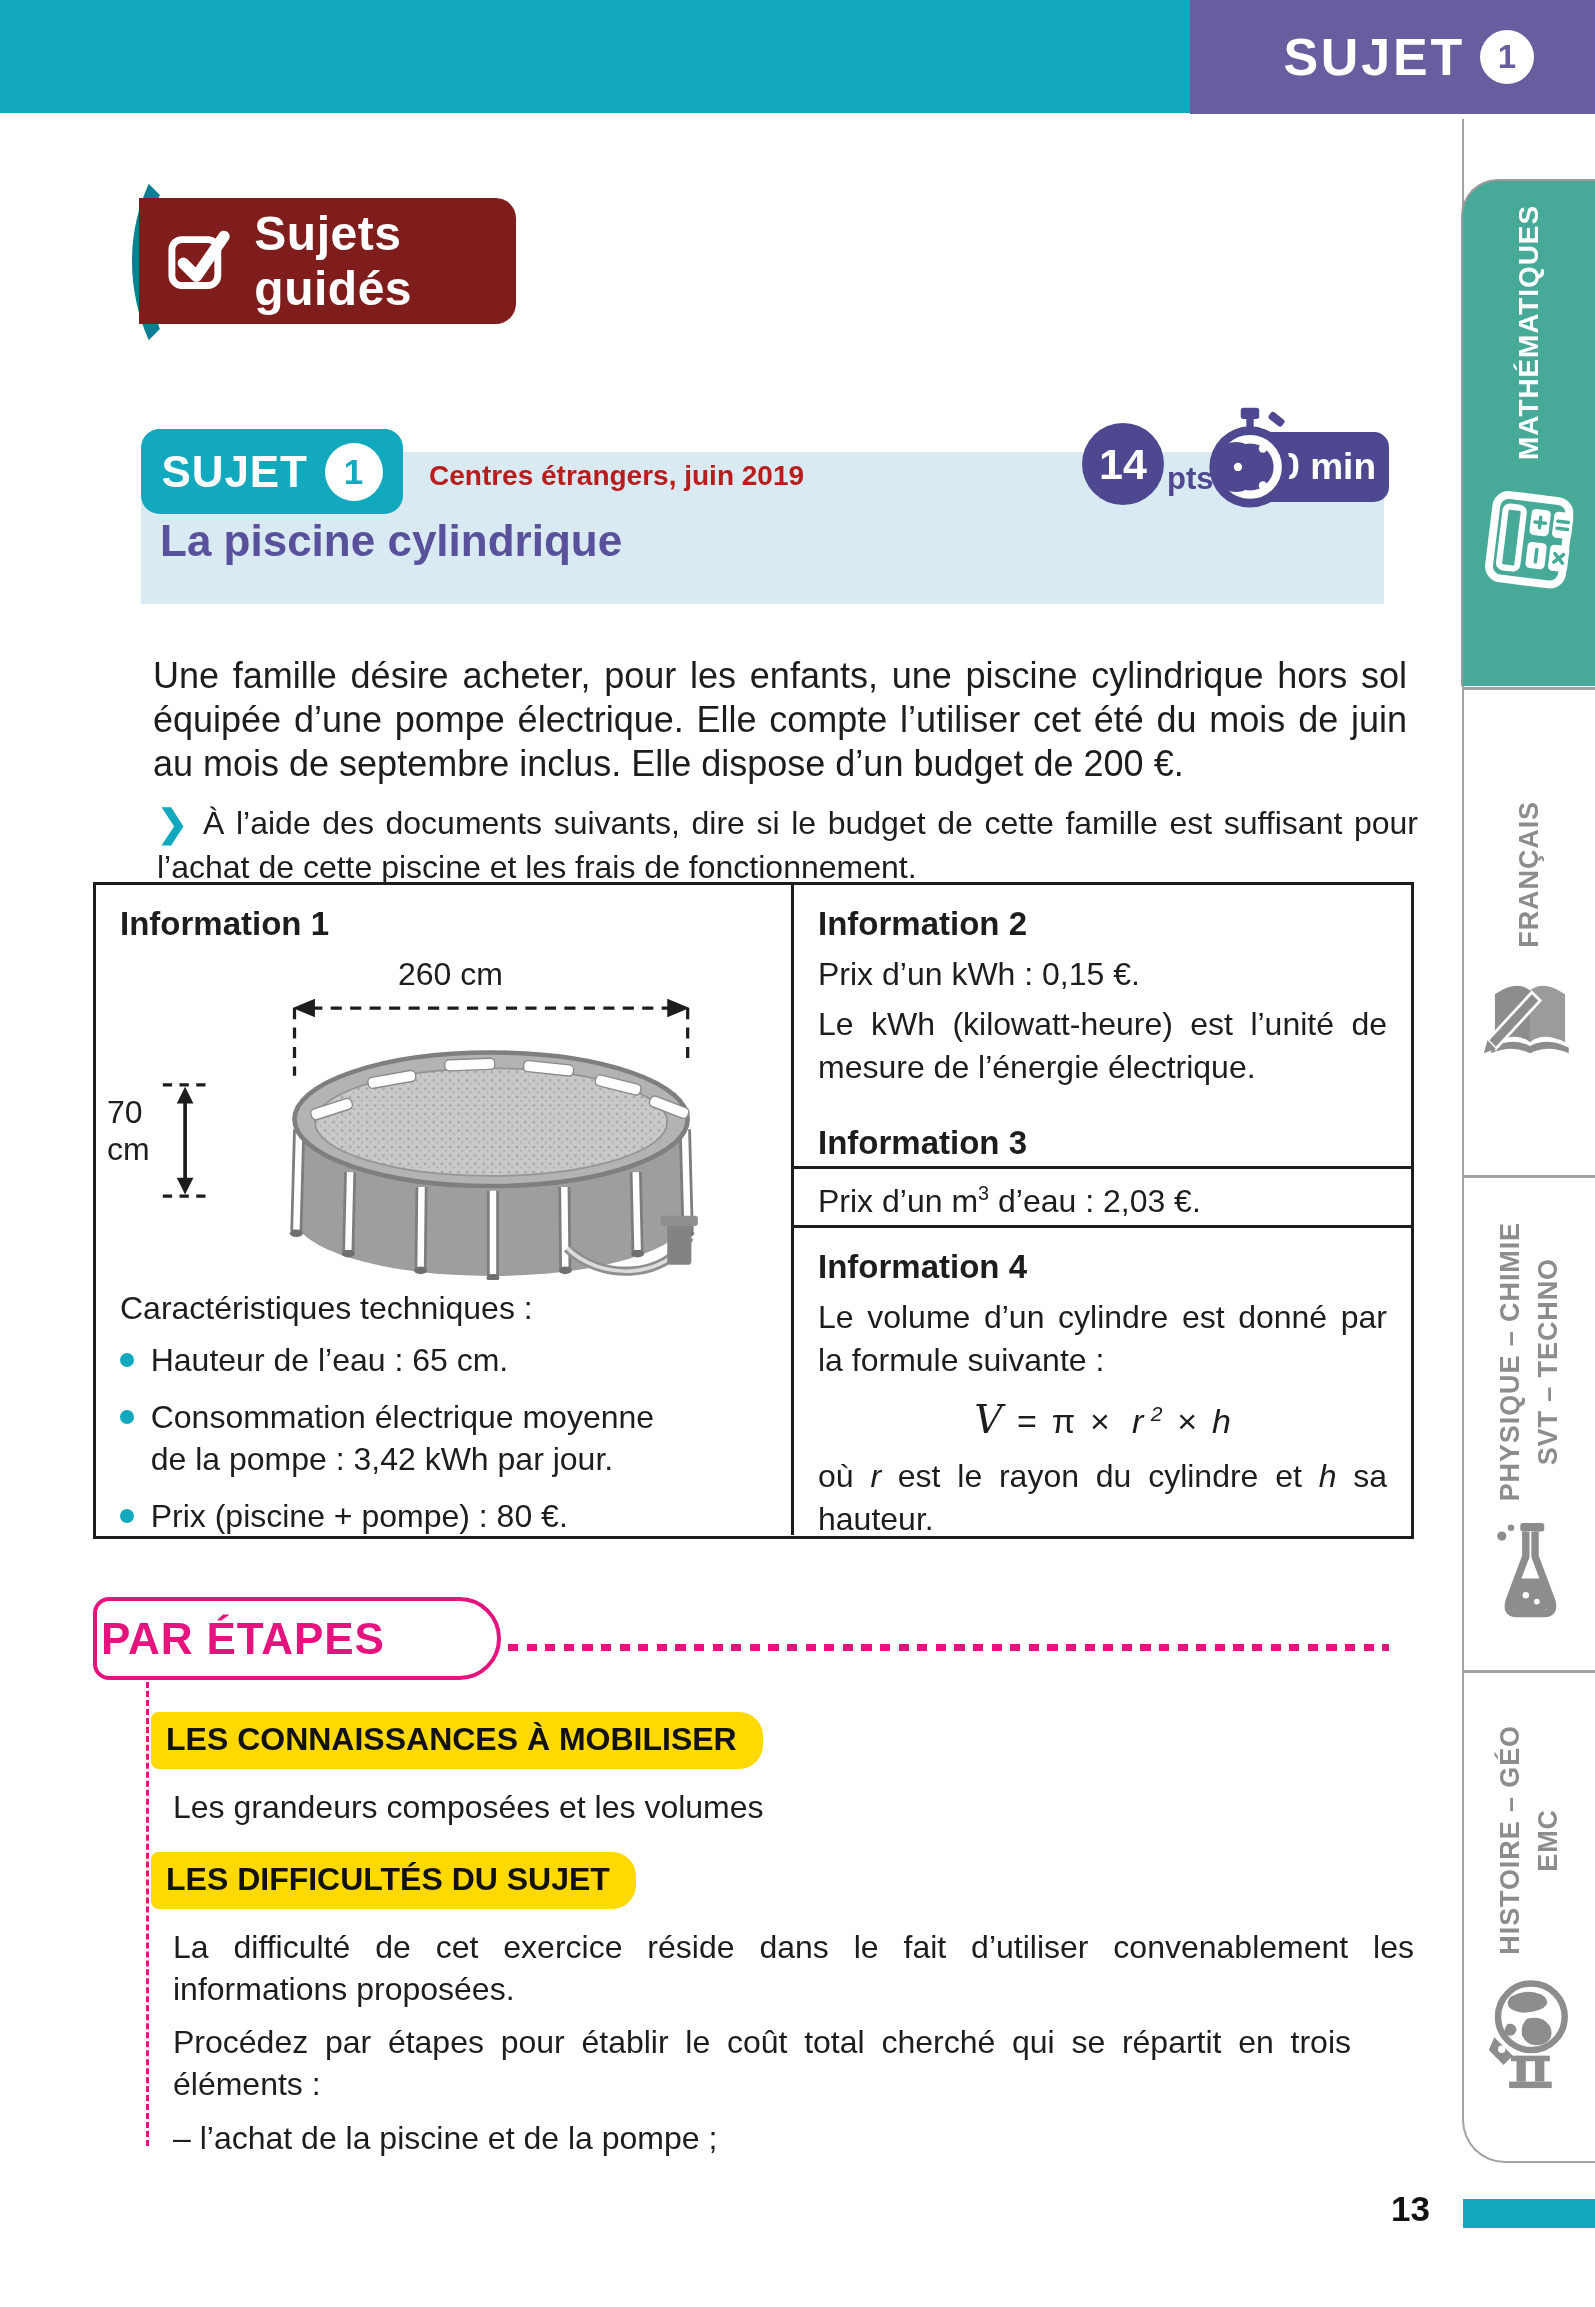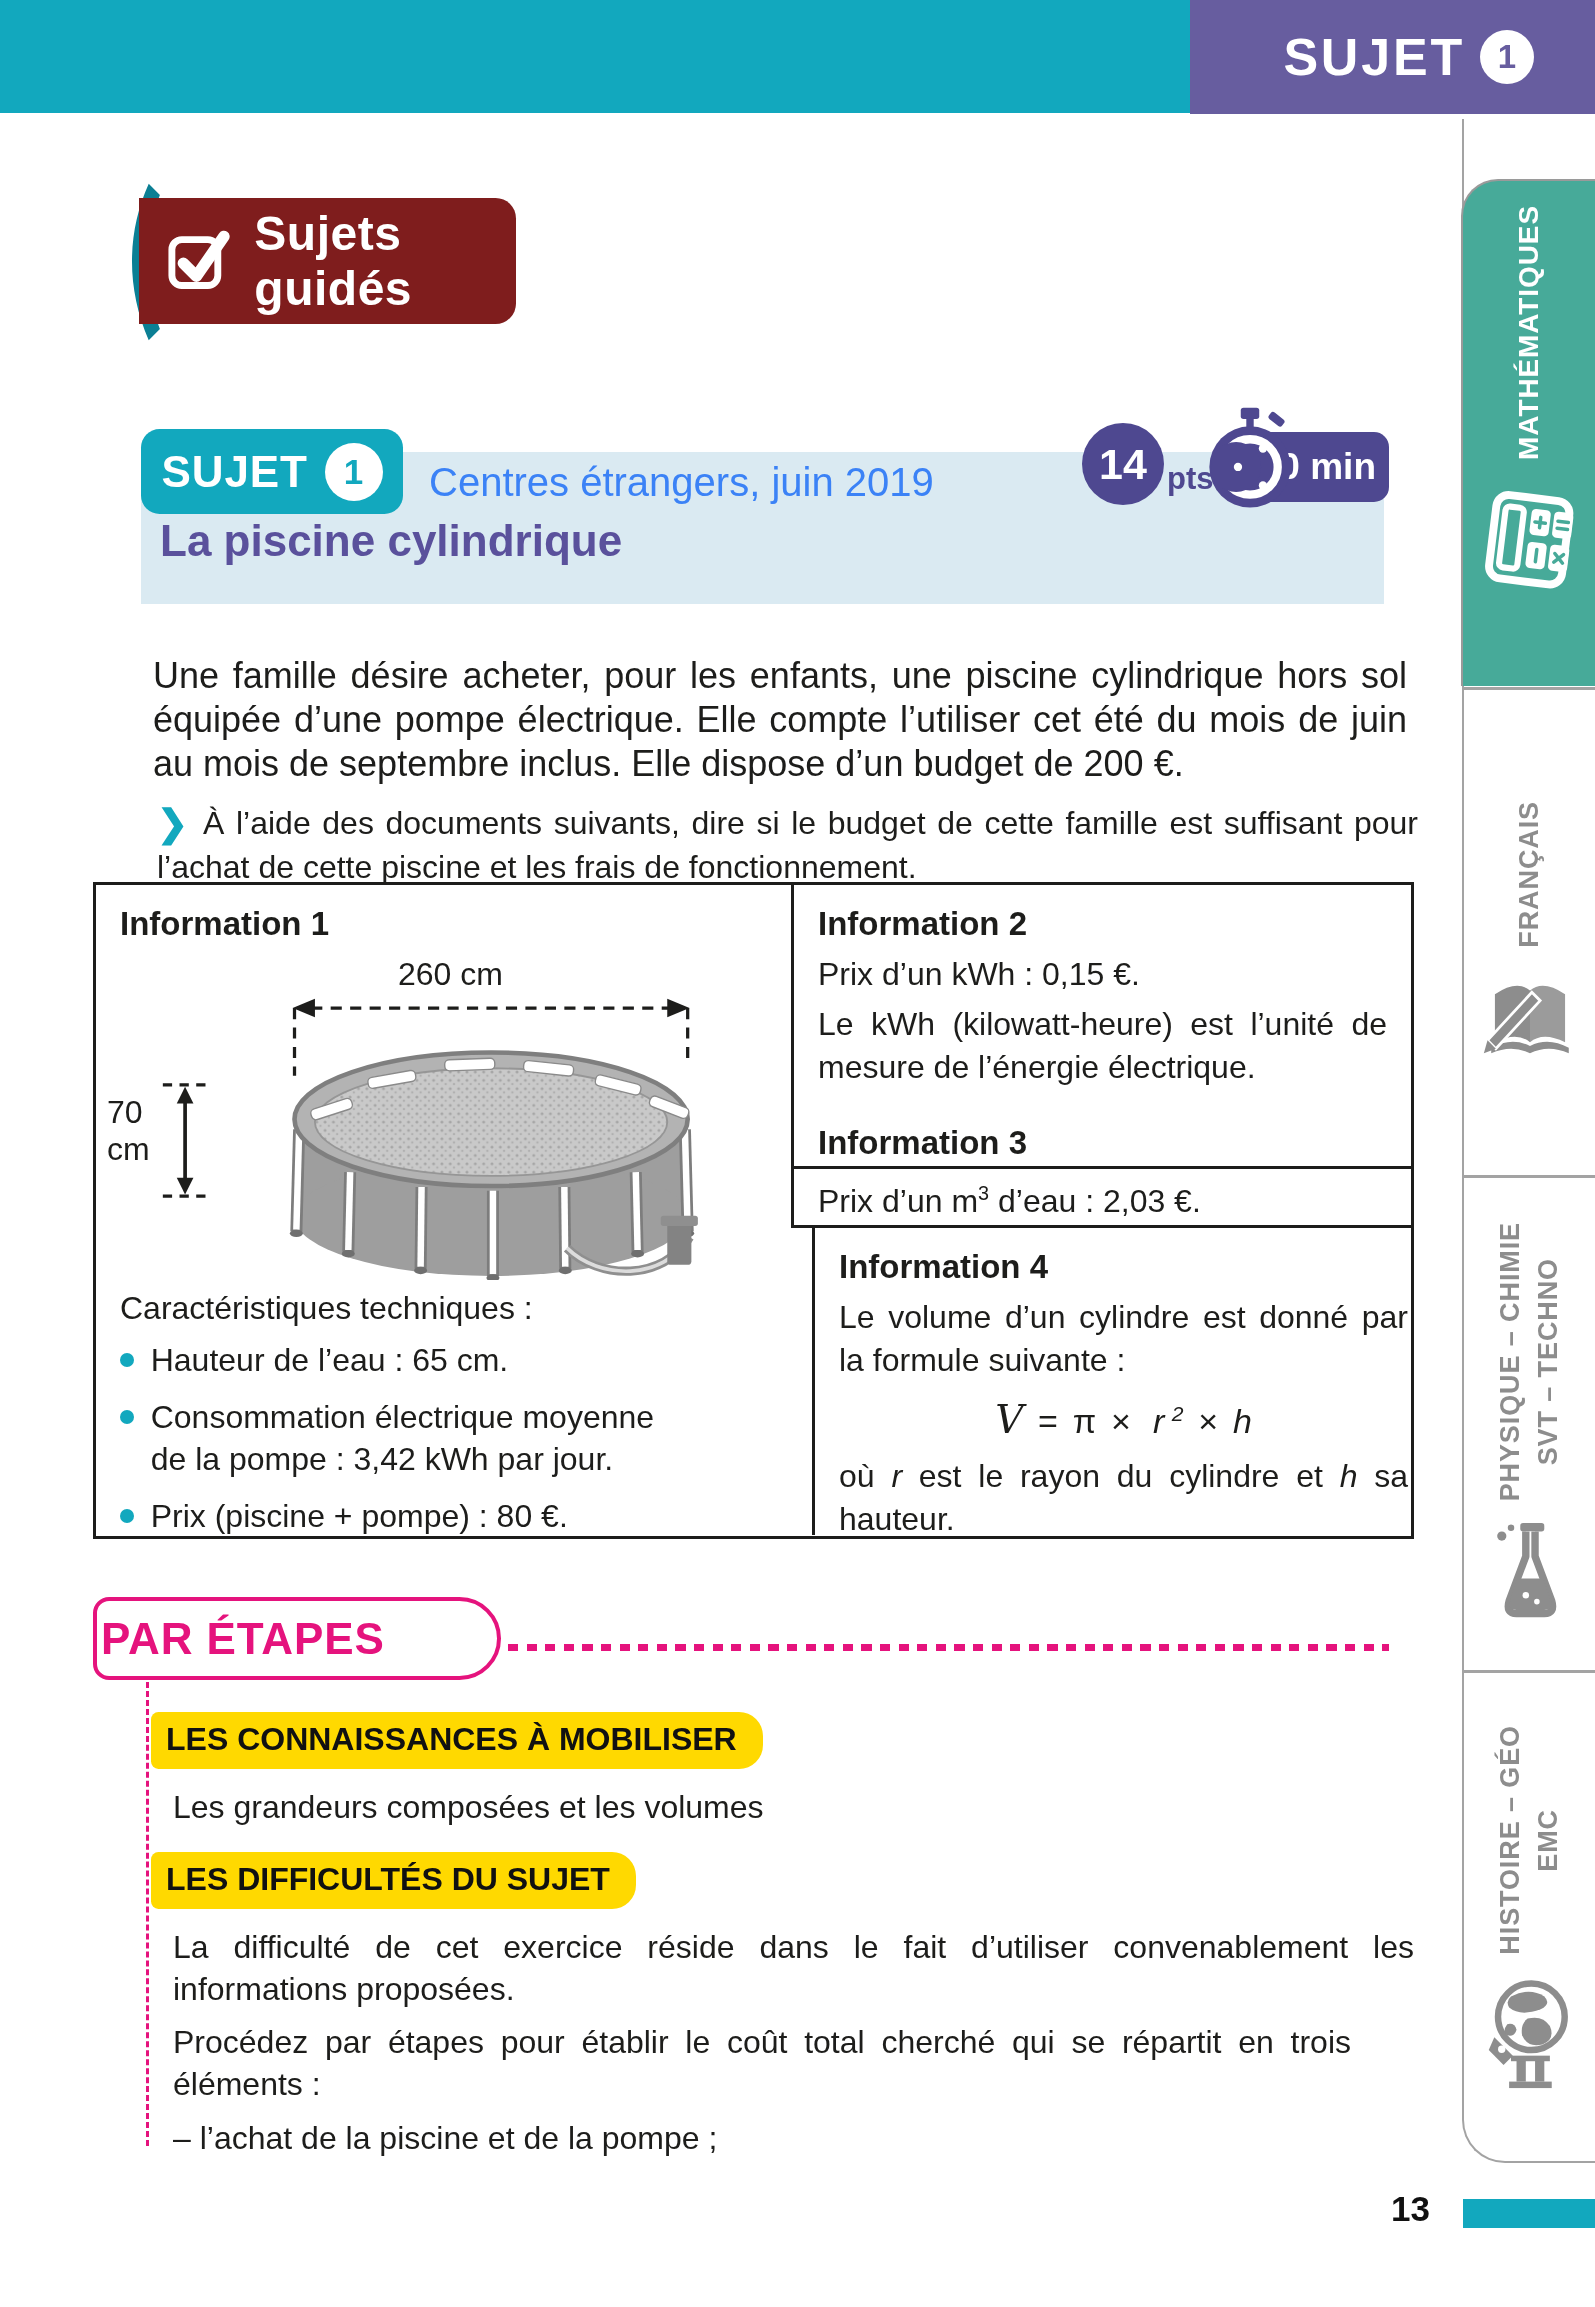--- a/index.html
+++ b/index.html
@@ -20,21 +20,21 @@
           display:flex;align-items:center;padding-left:26px;box-sizing:border-box;gap:22px;}
   .ribbon-label{color:#fff;font-size:48px;font-weight:bold;letter-spacing:0.5px;}
 
   
   .subject-strip{left:141px;top:452px;width:1243px;height:152px;background:#daeaf2;}
   .sujet-badge{left:141px;top:429px;width:262px;height:85px;background:#12a8be;border-radius:18.6px;
                display:flex;align-items:center;justify-content:center;gap:16.7px;}
   .sujet-badge .lbl{color:#fff;font-size:44px;font-weight:bold;letter-spacing:0.9px;}
   .sujet-badge .circ{width:58px;height:58px;border-radius:50%;background:#fff;display:flex;align-items:center;justify-content:center;
                      color:#12a8be;font-size:35px;font-weight:bold;}
-  .exam-label{left:429px;top:460px;font-size:40px;font-weight:normal;color:#3b82f6;}
+  .exam-label{left:429px;top:460px;font-size:28px;font-weight:bold;color:#b91c1c;}
   .points-circle{left:1082px;top:423px;width:82px;height:82px;border-radius:50%;background:#4e4890;
                  display:flex;align-items:center;justify-content:center;color:#fff;font-size:43px;font-weight:bold;}
   .points-unit{left:1167px;top:461px;font-size:31px;font-weight:bold;color:#4e4890;}
   .timer-badge{left:1250px;top:432px;width:139px;height:70px;background:#4e4890;border-radius:15px;
                display:flex;align-items:center;justify-content:flex-end;padding-right:13px;box-sizing:border-box;
                color:#fff;font-size:37px;font-weight:bold;}
   .stopwatch{left:1198px;top:406px;}
   .page-title{left:160px;top:516px;font-size:44px;font-weight:bold;color:#5a519c;}
 
   
@@ -42,21 +42,21 @@
   .task-p{left:141px;top:785px;width:1261px;font-size:32px;line-height:44px;text-align:justify;margin:16px;}
   .chevron{display:inline-block;color:#12a8be;font-size:37px;font-weight:bold;margin-right:15px;line-height:28px;
            transform:translateY(1.9px);}
 
   
   .info-table{left:93px;top:882px;width:1321px;height:657px;border:3.2px solid #1d1d1b;box-sizing:border-box;}
   .cell{position:absolute;box-sizing:border-box;padding:16.7px 24px;}
   .cell-info1{left:0;top:0;width:695px;height:472px;}
   .cell-info2{left:695px;top:0;width:620px;height:284px;border-left:3.2px solid #1d1d1b;border-bottom:3.2px solid #1d1d1b;}
   .cell-info3{left:695px;top:219px;width:620px;height:124px;border-left:3.2px solid #1d1d1b;border-bottom:3.2px solid #1d1d1b;}
-  .cell-info4{left:716px;top:343px;width:620px;height:307px;border-left:3.2px solid #1d1d1b;}
+  .cell-info4{left:695px;top:343px;width:620px;height:307px;border-left:3.2px solid #1d1d1b;}
   .info-title{font-size:33px;font-weight:bold;margin:3.7px 0 9.3px 0;}
   .cell p{font-size:32px;line-height:43px;margin:7.4px 0;text-align:justify;}
   .figure{position:relative;width:646px;height:327px;margin-top:1.9px;}
   .dim-label-w{position:absolute;left:278px;top:3.7px;font-size:32px;}
   .dim-label-h{position:absolute;left:-13px;top:141px;font-size:32px;width:83px;}
   .caption{margin-top:5.6px;}
   ul.specs{list-style:none;margin:9.3px 0 0 0;padding:0;}
   ul.specs li{display:flex;gap:16.7px;margin-bottom:15px;}
   ul.specs .dot{flex:0 0 auto;width:14px;height:14px;border-radius:50%;background:#12a8be;margin-top:14px;}
   ul.specs .li-text{font-size:32px;line-height:42px;max-width:538px;}

